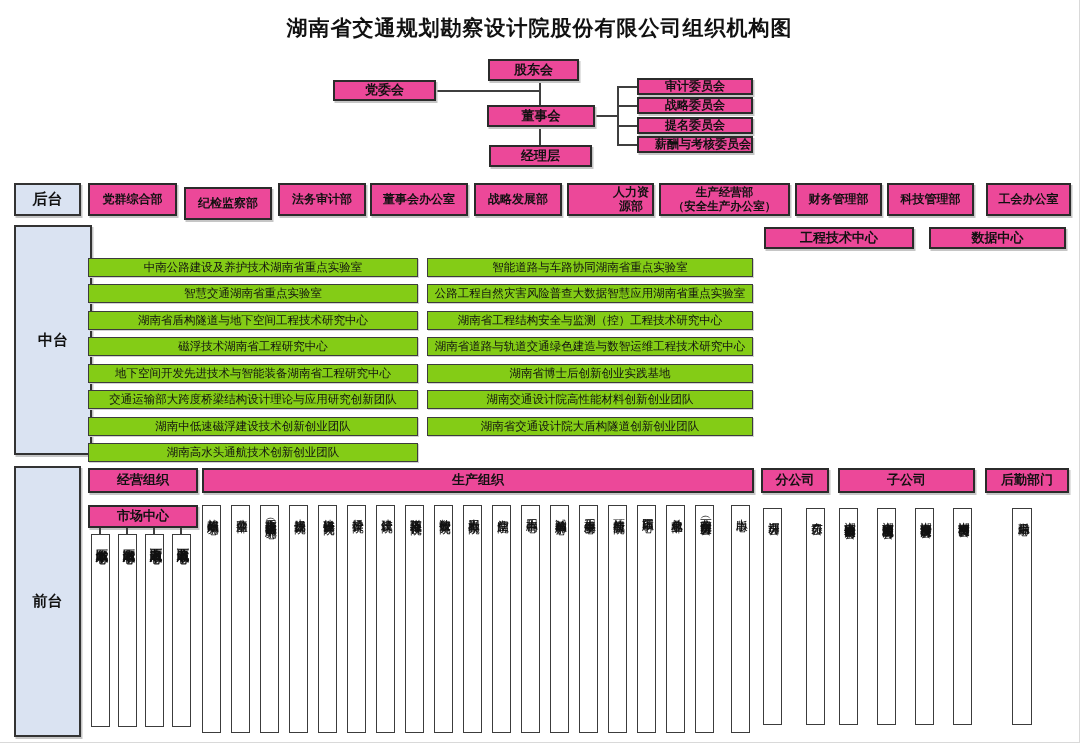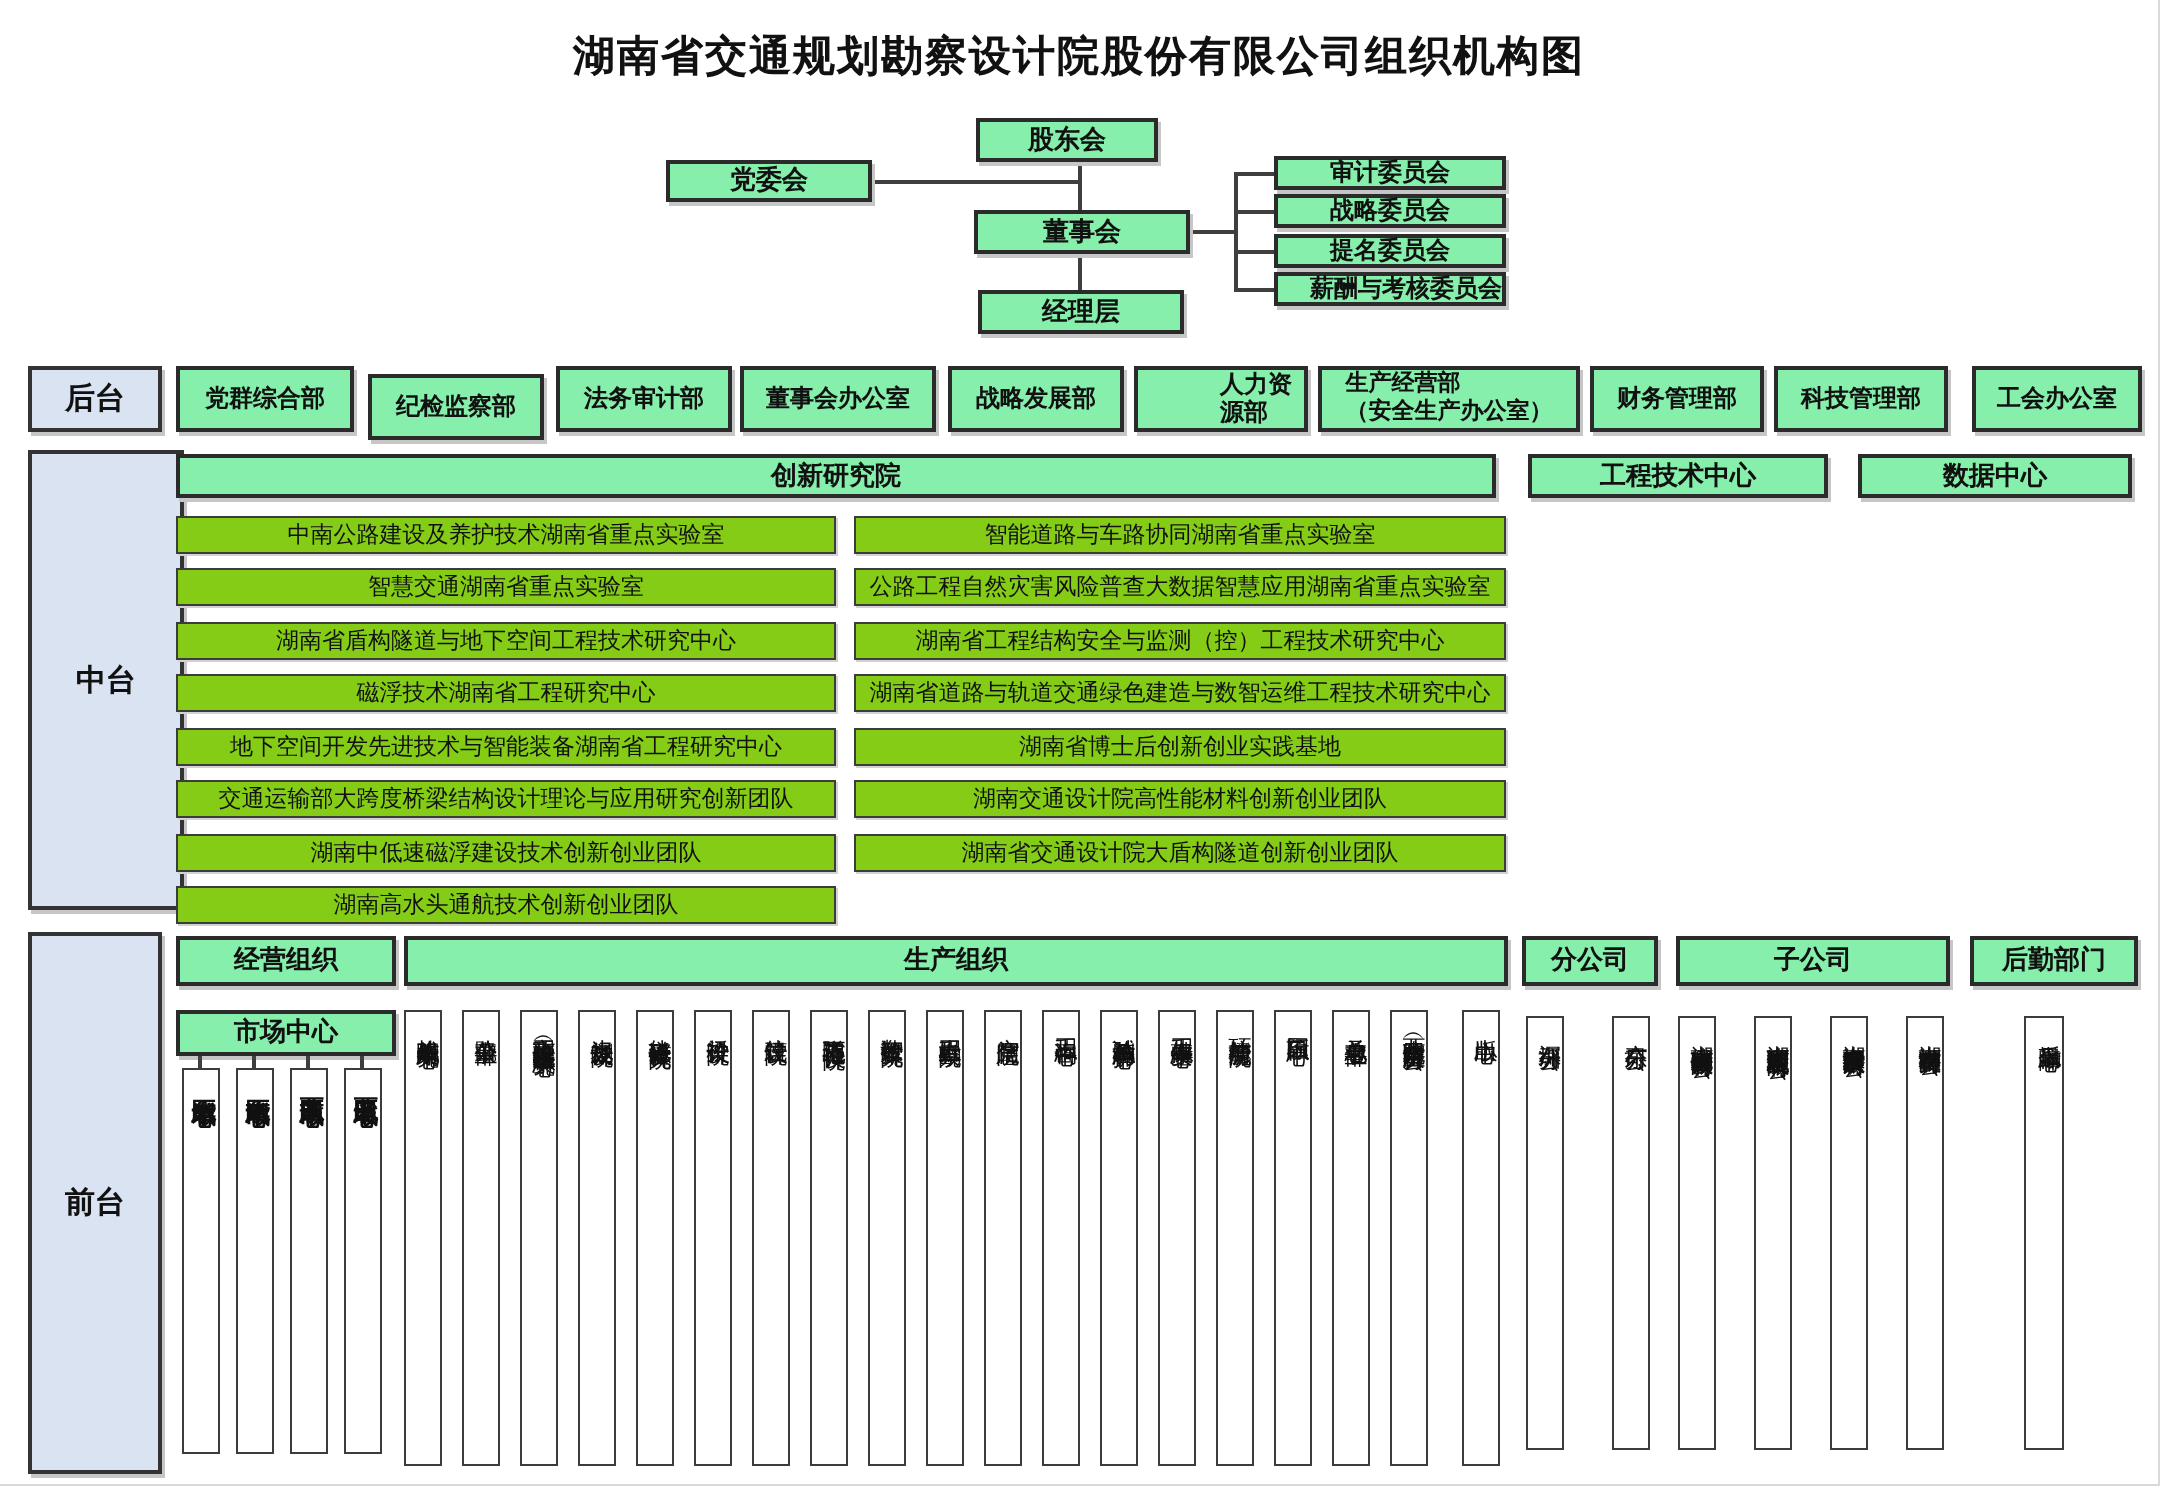--- a/index.html
+++ b/index.html
@@ -1,23 +1,23 @@
 <!DOCTYPE html>
 <html><head>
 <meta charset="utf-8">
 <style>
   html,body{margin:0;padding:0;background:#fff;}
   .canvas{position:relative;width:1080px;height:743px;background:#fff;overflow:hidden;
           font-family:"Liberation Sans","DejaVu Sans",sans-serif;color:#111;
           border-right:1px solid #d9d9d9;border-bottom:1px solid #d9d9d9;box-sizing:border-box;}
   .title{position:absolute;left:0;top:14px;width:100%;text-align:center;
          font-size:21px;font-weight:bold;letter-spacing:1px;}
-  .box{position:absolute;box-sizing:border-box;background:#86efac;border:2px solid #2b2b2b;
+  .box{position:absolute;box-sizing:border-box;background:#ec4899;border:2px solid #2b2b2b;
        box-shadow:1.5px 2px 0 #c6c6c6;display:flex;align-items:center;justify-content:center;
-       font-size:12px;font-weight:bold;text-align:left;line-height:1.15;}
+       font-size:12px;font-weight:bold;text-align:center;line-height:1.15;}
   .hdr{font-size:13px;}
   .two{white-space:pre-line;}
   .item{position:absolute;box-sizing:border-box;background:#84cc16;border:1px solid #3c3c3c;
         box-shadow:1px 1px 0 #d2d2d2;display:flex;align-items:center;justify-content:center;
         font-size:11.5px;font-weight:normal;text-align:center;}
   .band{position:absolute;box-sizing:border-box;background:#dae3f2;border:2px solid #333;
         box-shadow:1.5px 2px 0 #c6c6c6;display:flex;align-items:center;justify-content:center;
         font-size:15px;font-weight:bold;}
   .vcol{position:absolute;box-sizing:border-box;background:#fff;border:1.5px solid #3c3c3c;
         writing-mode:vertical-rl;text-orientation:upright;font-size:11.5px;font-weight:normal;
@@ -60,21 +60,20 @@
   <div class="box" style="left:278px;top:183px;width:88px;height:33px;">法务审计部</div>
   <div class="box" style="left:370px;top:183px;width:98px;height:33px;">董事会办公室</div>
   <div class="box" style="left:474px;top:183px;width:88px;height:33px;">战略发展部</div>
   <div class="box" style="left:567px;top:183px;width:87px;height:33px;padding-left:41px;">人力资源部</div>
   <div class="box two" style="left:659px;top:183px;width:131px;height:33px;font-size:11.5px;">生产经营部
 （安全生产办公室）</div>
   <div class="box" style="left:795px;top:183px;width:87px;height:33px;">财务管理部</div>
   <div class="box" style="left:887px;top:183px;width:87px;height:33px;">科技管理部</div>
   <div class="box" style="left:986px;top:183px;width:85px;height:33px;">工会办公室</div>
 
-  <div class="box hdr" style="left:88px;top:227px;width:660px;height:22px;">创新研究院</div>
   <div class="box hdr" style="left:764px;top:227px;width:150px;height:22px;">工程技术中心</div>
   <div class="box hdr" style="left:929px;top:227px;width:137px;height:22px;">数据中心</div>
 
   <div class="item" style="left:88px;top:258px;width:330px;height:19px;">中南公路建设及养护技术湖南省重点实验室</div>
   <div class="item" style="left:88px;top:284px;width:330px;height:19px;">智慧交通湖南省重点实验室</div>
   <div class="item" style="left:88px;top:311px;width:330px;height:19px;">湖南省盾构隧道与地下空间工程技术研究中心</div>
   <div class="item" style="left:88px;top:337px;width:330px;height:19px;">磁浮技术湖南省工程研究中心</div>
   <div class="item" style="left:88px;top:364px;width:330px;height:19px;">地下空间开发先进技术与智能装备湖南省工程研究中心</div>
   <div class="item" style="left:88px;top:390px;width:330px;height:19px;">交通运输部大跨度桥梁结构设计理论与应用研究创新团队</div>
   <div class="item" style="left:88px;top:417px;width:330px;height:19px;">湖南中低速磁浮建设技术创新创业团队</div>

